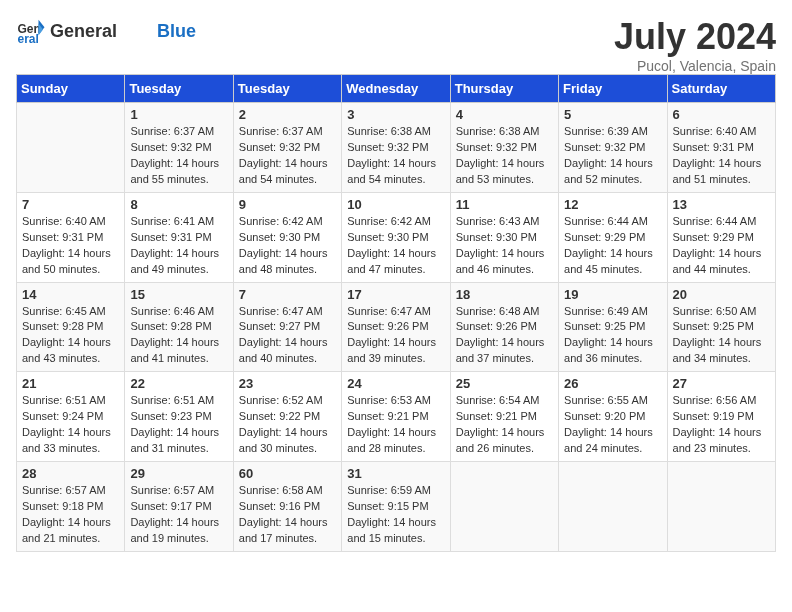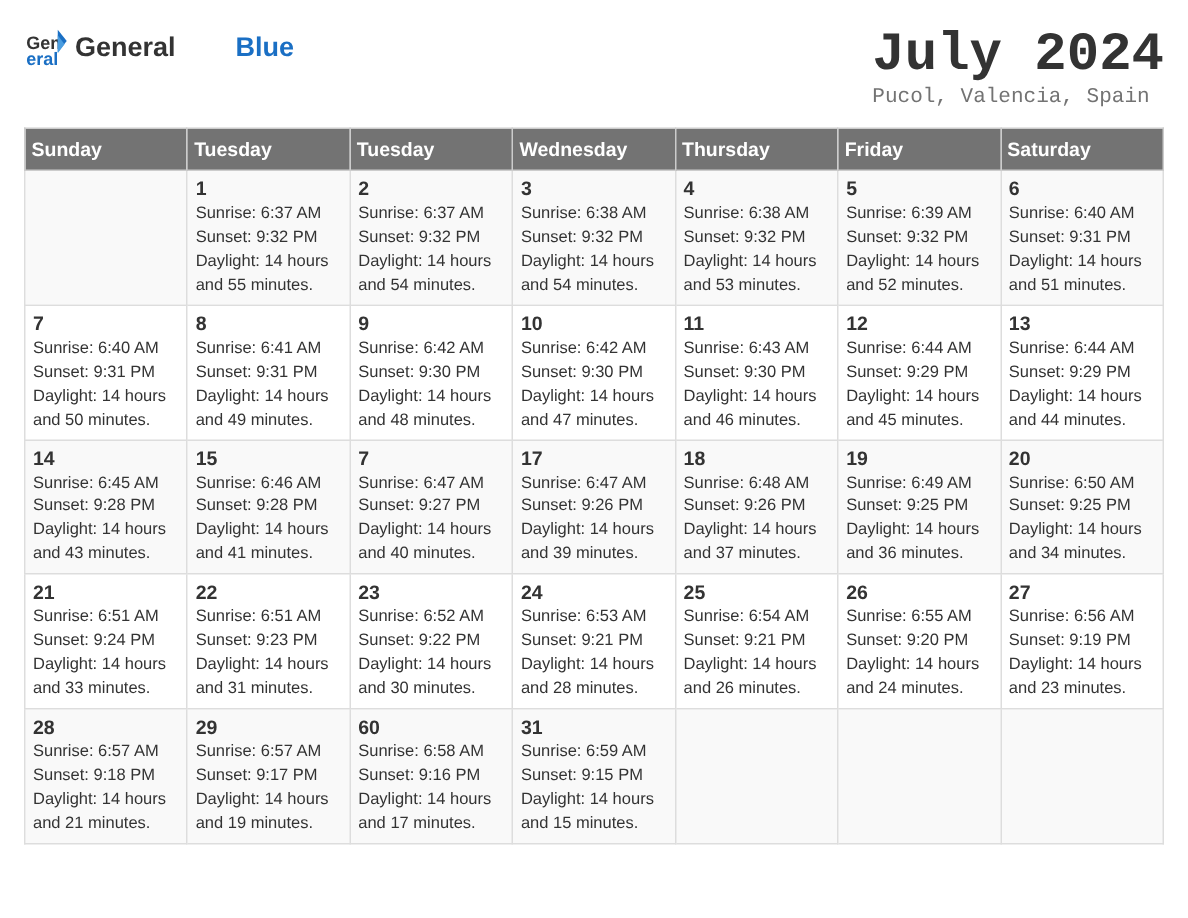--- a/index.html
+++ b/index.html
@@ -7,21 +7,20 @@
       font-family: Arial, sans-serif;
       background: #fff;
       width: 792px;
       min-height: 612px;
       padding: 16px;
     }
     .header-area {
       display: flex;
       justify-content: space-between;
       align-items: flex-start;
-      margin-bottom: 12px;
     }
     .logo {
       display: flex;
       align-items: center;
       gap: 4px;
     }
     .logo-text-general {
       font-size: 18px;
       font-weight: bold;
       color: #333;
@@ -30,38 +29,38 @@
       font-size: 18px;
       font-weight: bold;
       color: #1a6fc4;
       padding-left: 40px;
     }
     .logo-icon {
       width: 30px;
       height: 30px;
     }
     .title-area {
-      font-family: Liberation Mono, monospace;
+      text-align: right;
     }
     .calendar-title {
       font-size: 36px;
       font-weight: bold;
       color: #333;
     }
     .calendar-subtitle {
       font-size: 14px;
       color: #737373;
     }
     table {
       width: 100%;
       border-collapse: collapse;
       table-layout: fixed;
     }
     thead tr th {
-      background-color: #737373;
+      background-color: #1d4ed8;
       color: #fff;
       font-size: 13px;
       font-weight: bold;
       padding: 6px 4px;
       text-align: left;
       border: 1px solid #ccc;
     }
     tbody tr td {
       vertical-align: top;
       padding: 4px 5px;

